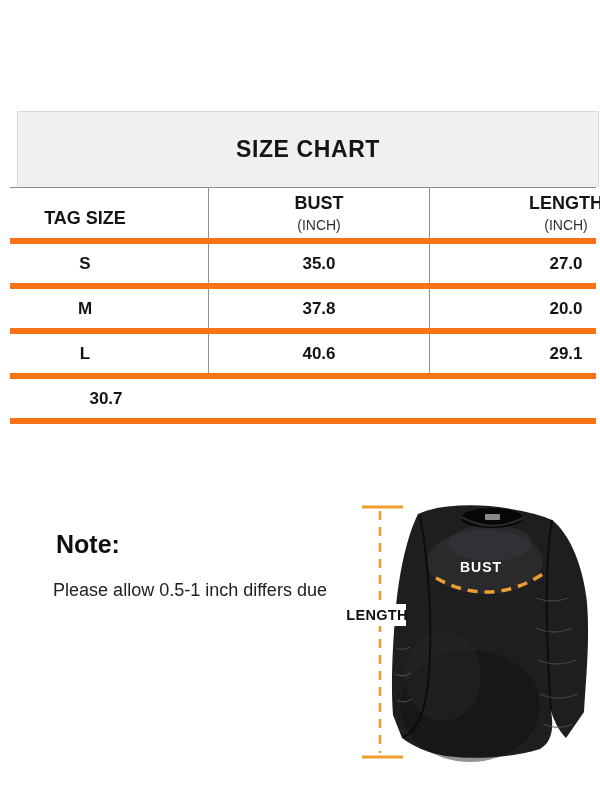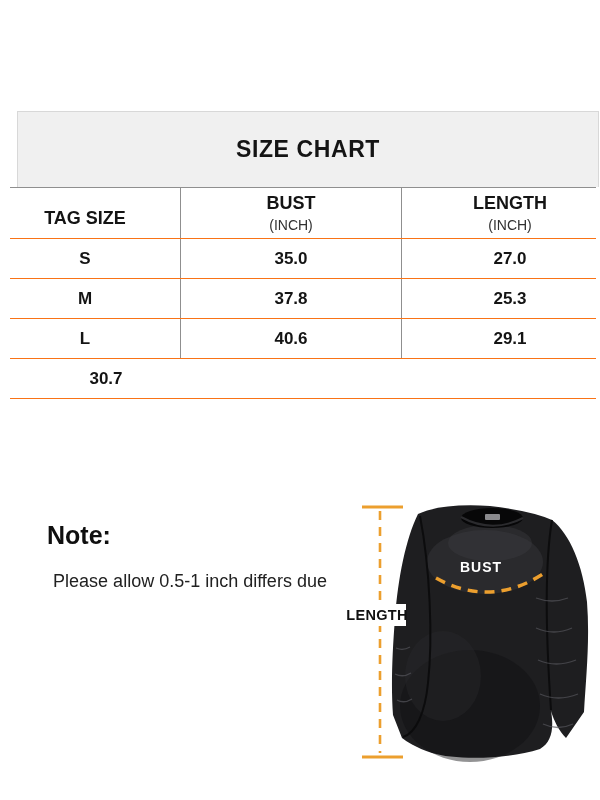--- a/index.html
+++ b/index.html
@@ -17,39 +17,39 @@
   }
   .header-box .title {
     font-size:23px; font-weight:bold; letter-spacing:.6px; color:#141414; margin:0;
   }
 
   
   .size-table {
     position:absolute; left:10px; top:187px; width:586px;
     border-top:1px solid #8F8F8F;
   }
-  .trow { display:grid; grid-template-columns:170px 222px 194px; border-bottom:1px solid #f97316; }
+  .trow { display:grid; grid-template-columns:170px 222px 194px; border-bottom:6px solid #f97316;gap:28px; }
   .trow.head .cell { height:50px; }
   .trow.data .cell { height:39px; }
   .cell {
     display:flex; flex-direction:column; align-items:center; justify-content:center;
     box-sizing:border-box;
   }
   .c2 { border-left:1px solid #8F8F8F; border-right:1px solid #8F8F8F; }
   .shift-l { transform:translateX(-10px); display:flex; flex-direction:column; align-items:center; }
   .shift-r { transform:translateX(11px);  display:flex; flex-direction:column; align-items:center; }
   .shift-0 { display:flex; flex-direction:column; align-items:center; }
   .col-label { font-size:18px; font-weight:bold; color:#141414; }
   .col-label.solo { position:relative; top:5px; }
   .col-unit { font-size:14px; font-weight:normal; color:#303030; margin-top:3px; }
   .data-val { font-size:17px; font-weight:bold; color:#141414; }
 
   
   .note { position:absolute; left:40px; top:514px; width:300px; }
-  .note .note-heading { font-size:25px; font-weight:bold; color:#0f0f0f; margin:7px; }
+  .note .note-heading { font-size:25px; font-weight:bold; color:#0f0f0f; margin:16px; }
   .note .note-body { margin:20px 0 0; font-size:18px; line-height:22px; color:#212121;text-align:center; }
   .note .note-body span { display:block; }
 
   
   .diagram { position:absolute; left:340px; top:498px; width:260px; height:300px; }
 </style>
 </head>
 <body>
 
 <div class="header-box">
@@ -89,21 +89,21 @@
       </div>
   </div>
   <div class="trow data">
     <div class="cell c1">
         <span class="shift-l data-val">M</span>
       </div>
     <div class="cell c2">
         <span class="shift-0 data-val">37.8</span>
       </div>
     <div class="cell c3">
-        <span class="shift-r data-val">25.3</span>
+        <span class="shift-r data-val">20.0</span>
       </div>
   </div>
   <div class="trow data">
     <div class="cell c1">
         <span class="shift-l data-val">L</span>
       </div>
     <div class="cell c2">
         <span class="shift-0 data-val">40.6</span>
       </div>
     <div class="cell c3">

